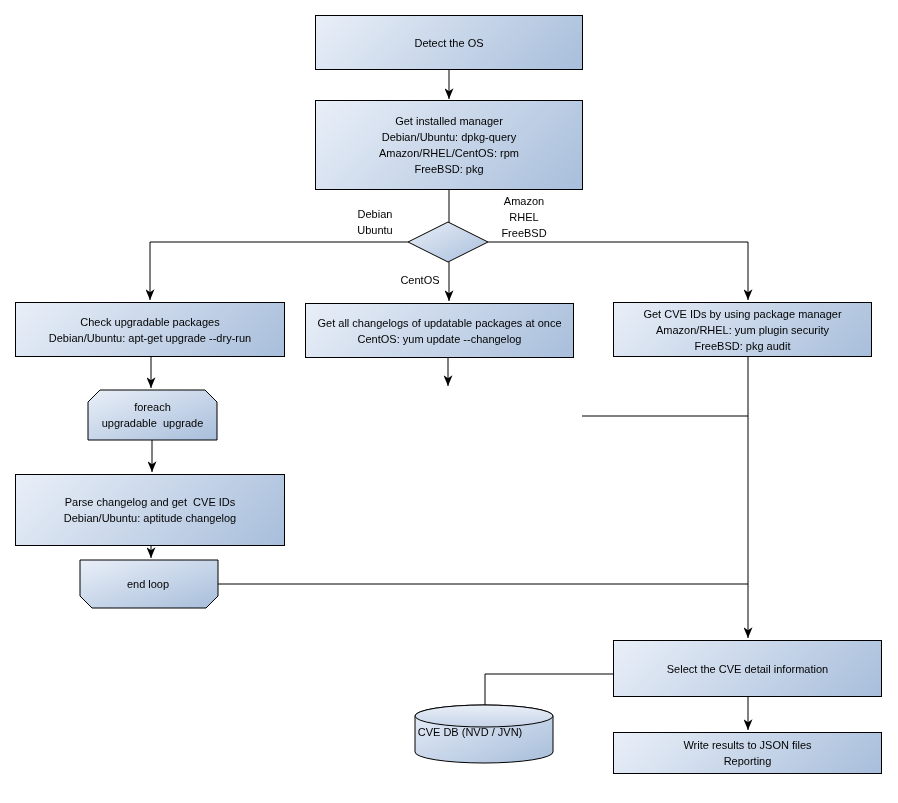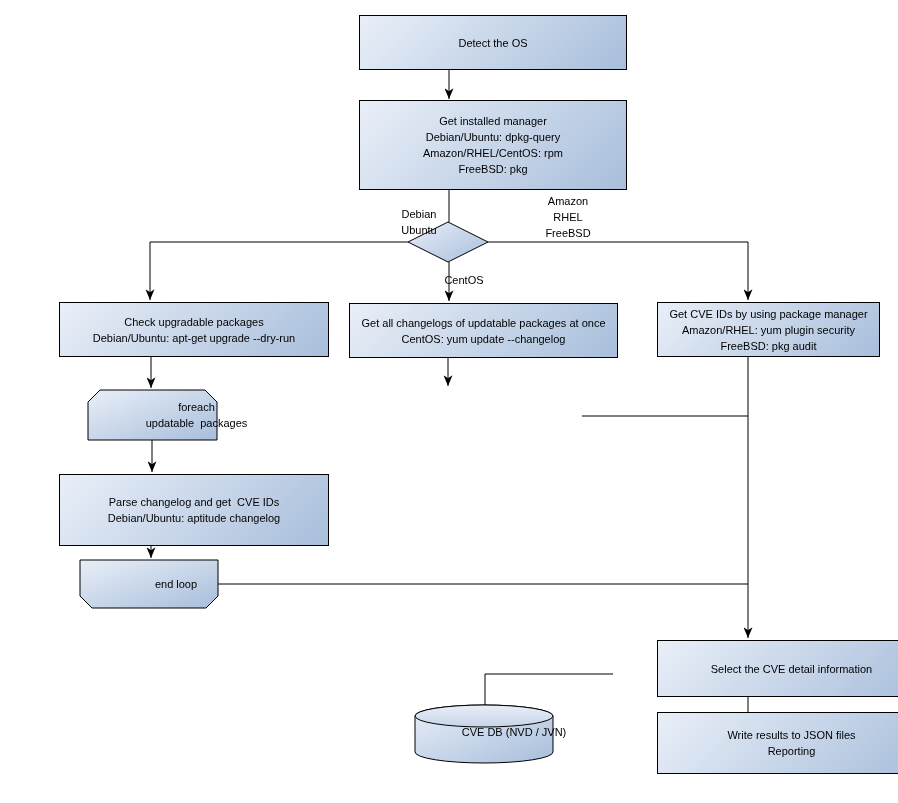--- a/index.html
+++ b/index.html
@@ -26,21 +26,20 @@
     width: 898px; height: 803px;
   }
   .node, .overlay-label, .edge-label {
     position: absolute;
     box-sizing: border-box;
     font-size: 11px;
     line-height: 16px;
     white-space: pre;
     text-align: center;
     color: var(--text);
-    margin-left: 44px;
   }
   .node {
     border: 1px solid var(--border);
     background: linear-gradient(135deg, var(--node_fill_light) 0%, var(--node_fill_dark) 100%);
     display: flex; align-items: center; justify-content: center;
   }
   .overlay-label {
     display: flex; align-items: center; justify-content: center;
   }
   .edge-label { }
@@ -98,37 +97,37 @@
 Debian/Ubuntu: dpkg-query
 Amazon/RHEL/CentOS: rpm
 FreeBSD: pkg</div>
 
   <div class="node" style="left:15px;top:302px;width:270px;height:55px">Check upgradable packages
 Debian/Ubuntu: apt-get upgrade --dry-run</div>
 
   <div class="node" style="left:305px;top:303px;width:269px;height:55px">Get all changelogs of updatable packages at once
 CentOS: yum update --changelog</div>
 
-  <div class="node" style="left:613px;top:302px;width:223px;height:55px">Get CVE IDs by using package manager
+  <div class="node" style="left:613px;top:302px;width:259px;height:55px">Get CVE IDs by using package manager
 Amazon/RHEL: yum plugin security
 FreeBSD: pkg audit</div>
 
 
   <div class="node" style="left:15px;top:474px;width:270px;height:72px">Parse changelog and get  CVE IDs
 Debian/Ubuntu: aptitude changelog</div>
 
   <div class="node" style="left:613px;top:640px;width:269px;height:57px">Select the CVE detail information</div>
 
-  <div class="node" style="left:613px;top:712px;width:269px;height:62px">Write results to JSON files
+  <div class="node" style="left:613px;top:732px;width:269px;height:42px">Write results to JSON files
 Reporting</div>
 
   <div class="overlay-label" style="left:88px;top:390px;width:129px;height:50px">foreach
-updatable  packages</div>
+upgradable  upgrade</div>
 
-  <div class="overlay-label" style="left:68px;top:560px;width:128px;height:48px">end loop</div>
+  <div class="overlay-label" style="left:84px;top:560px;width:128px;height:48px">end loop</div>
 
   <div class="overlay-label" style="left:401px;top:706px;width:138px;height:52px">CVE DB (NVD / JVN)</div>
 
   <div class="edge-label" style="left:330px;top:206px;width:90px">Debian
 Ubuntu</div>
 
   <div class="edge-label" style="left:479px;top:193px;width:90px">Amazon
 RHEL
 FreeBSD</div>
 

